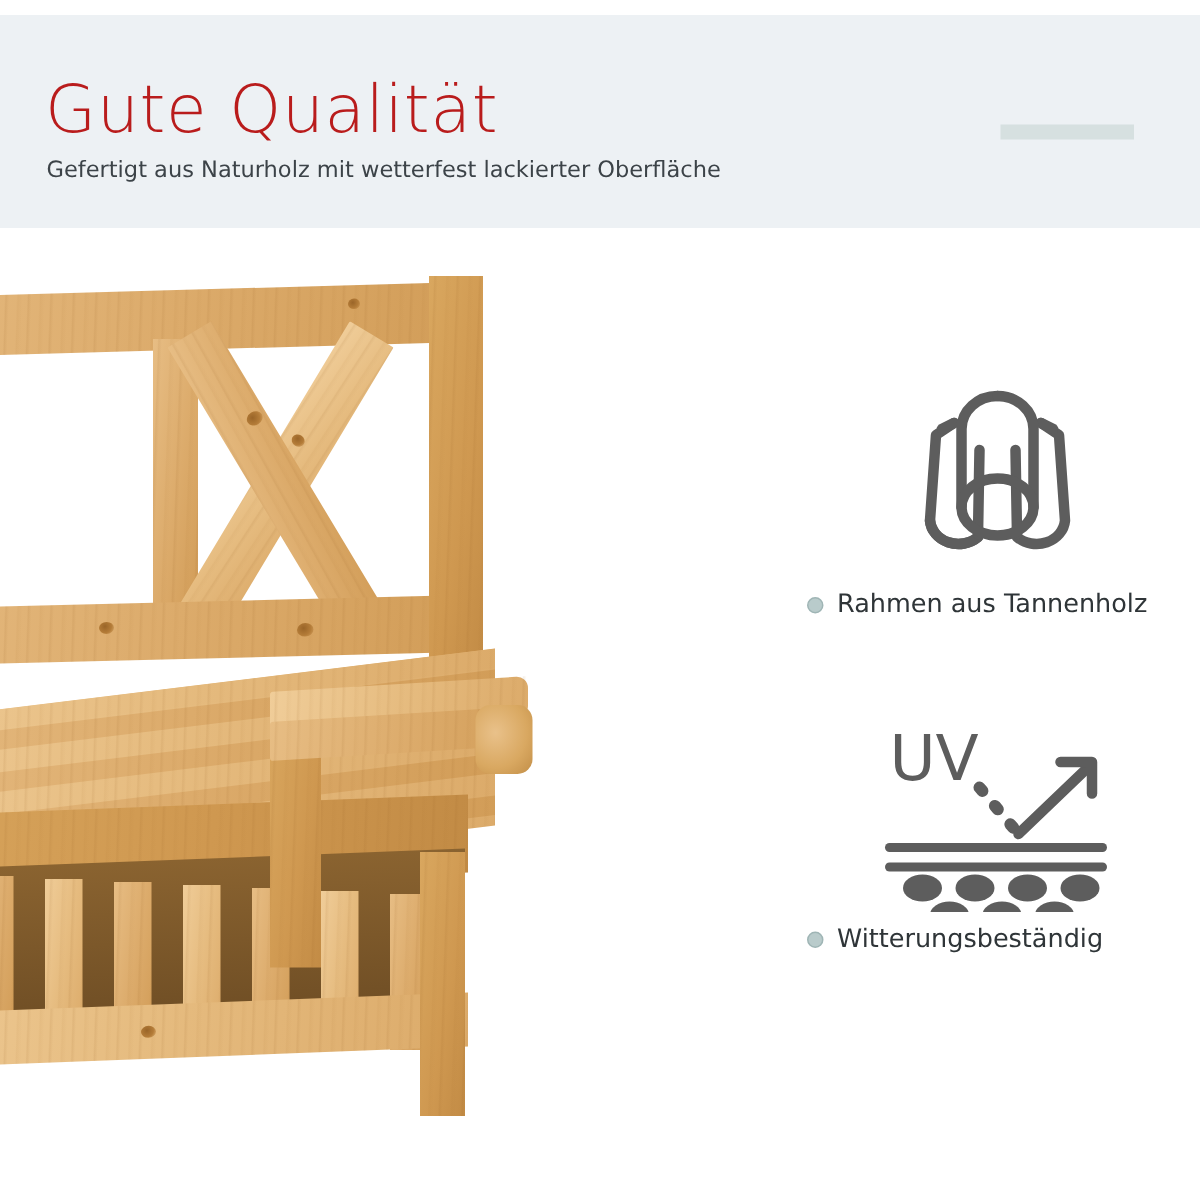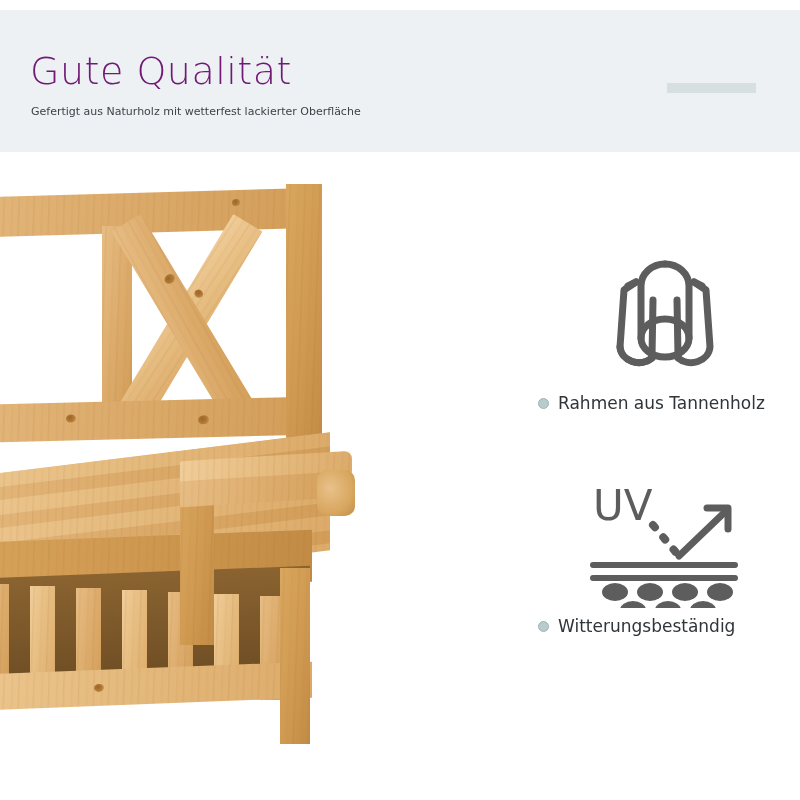--- a/index.html
+++ b/index.html
@@ -21,32 +21,32 @@
     left: 0;
     top: 10px;
     width: 800px;
     height: 142px;
     background: #edf1f4;
   }
   .header-title {
     position: absolute;
     left: 30px;
     top: 42px;
-    font-size: 38px;
+    font-size: 44px;
     font-weight: 300;
     letter-spacing: 0.5px;
-    color: #701a75;
+    color: #b91c1c;
     line-height: 1;
     white-space: nowrap;
   }
   .header-subtitle {
     position: absolute;
     left: 31px;
     top: 96px;
-    font-size: 11px;
+    font-size: 15px;
     font-weight: 400;
     color: #3c4348;
     line-height: 1;
     white-space: nowrap;
   }
   .header-accent-bar {
     position: absolute;
     left: 667px;
     top: 73px;
     width: 89px;

